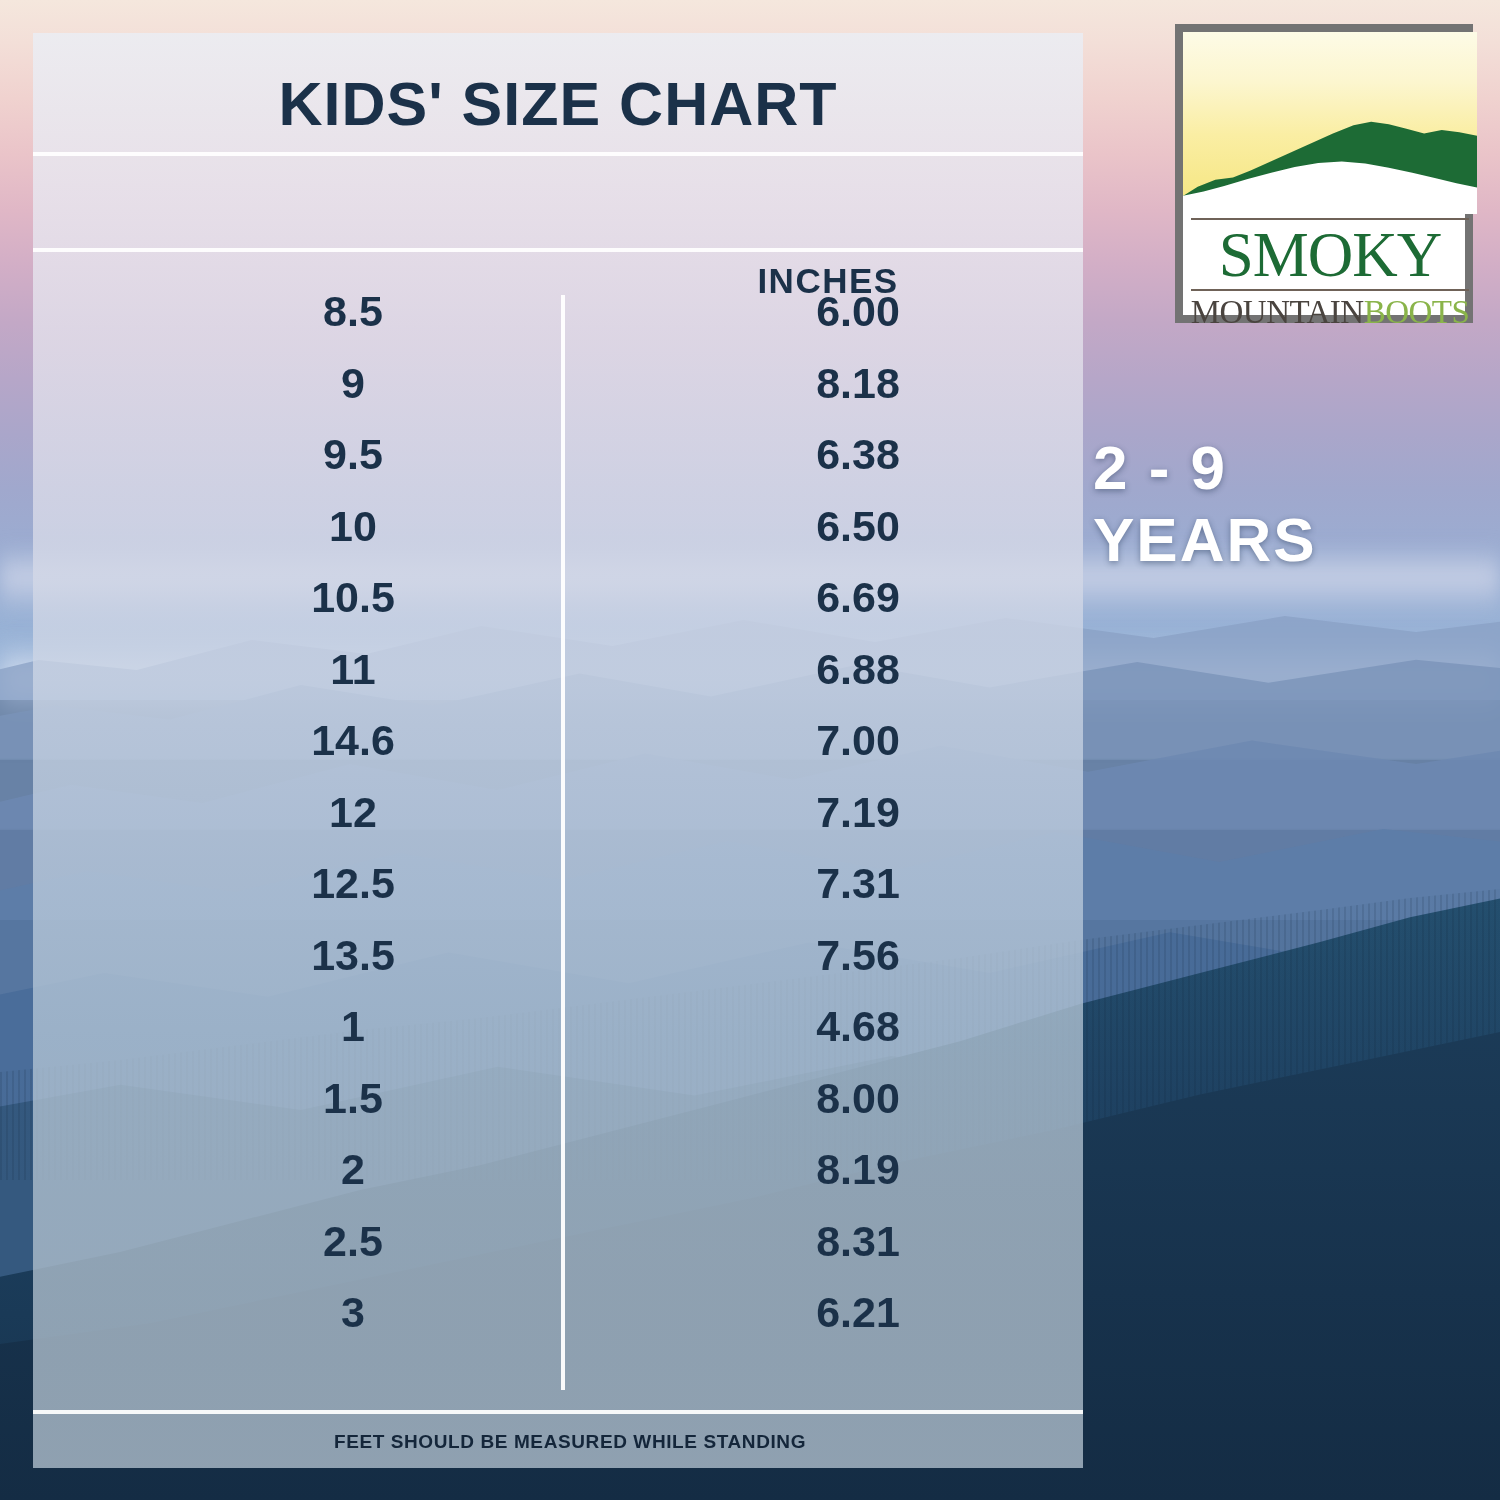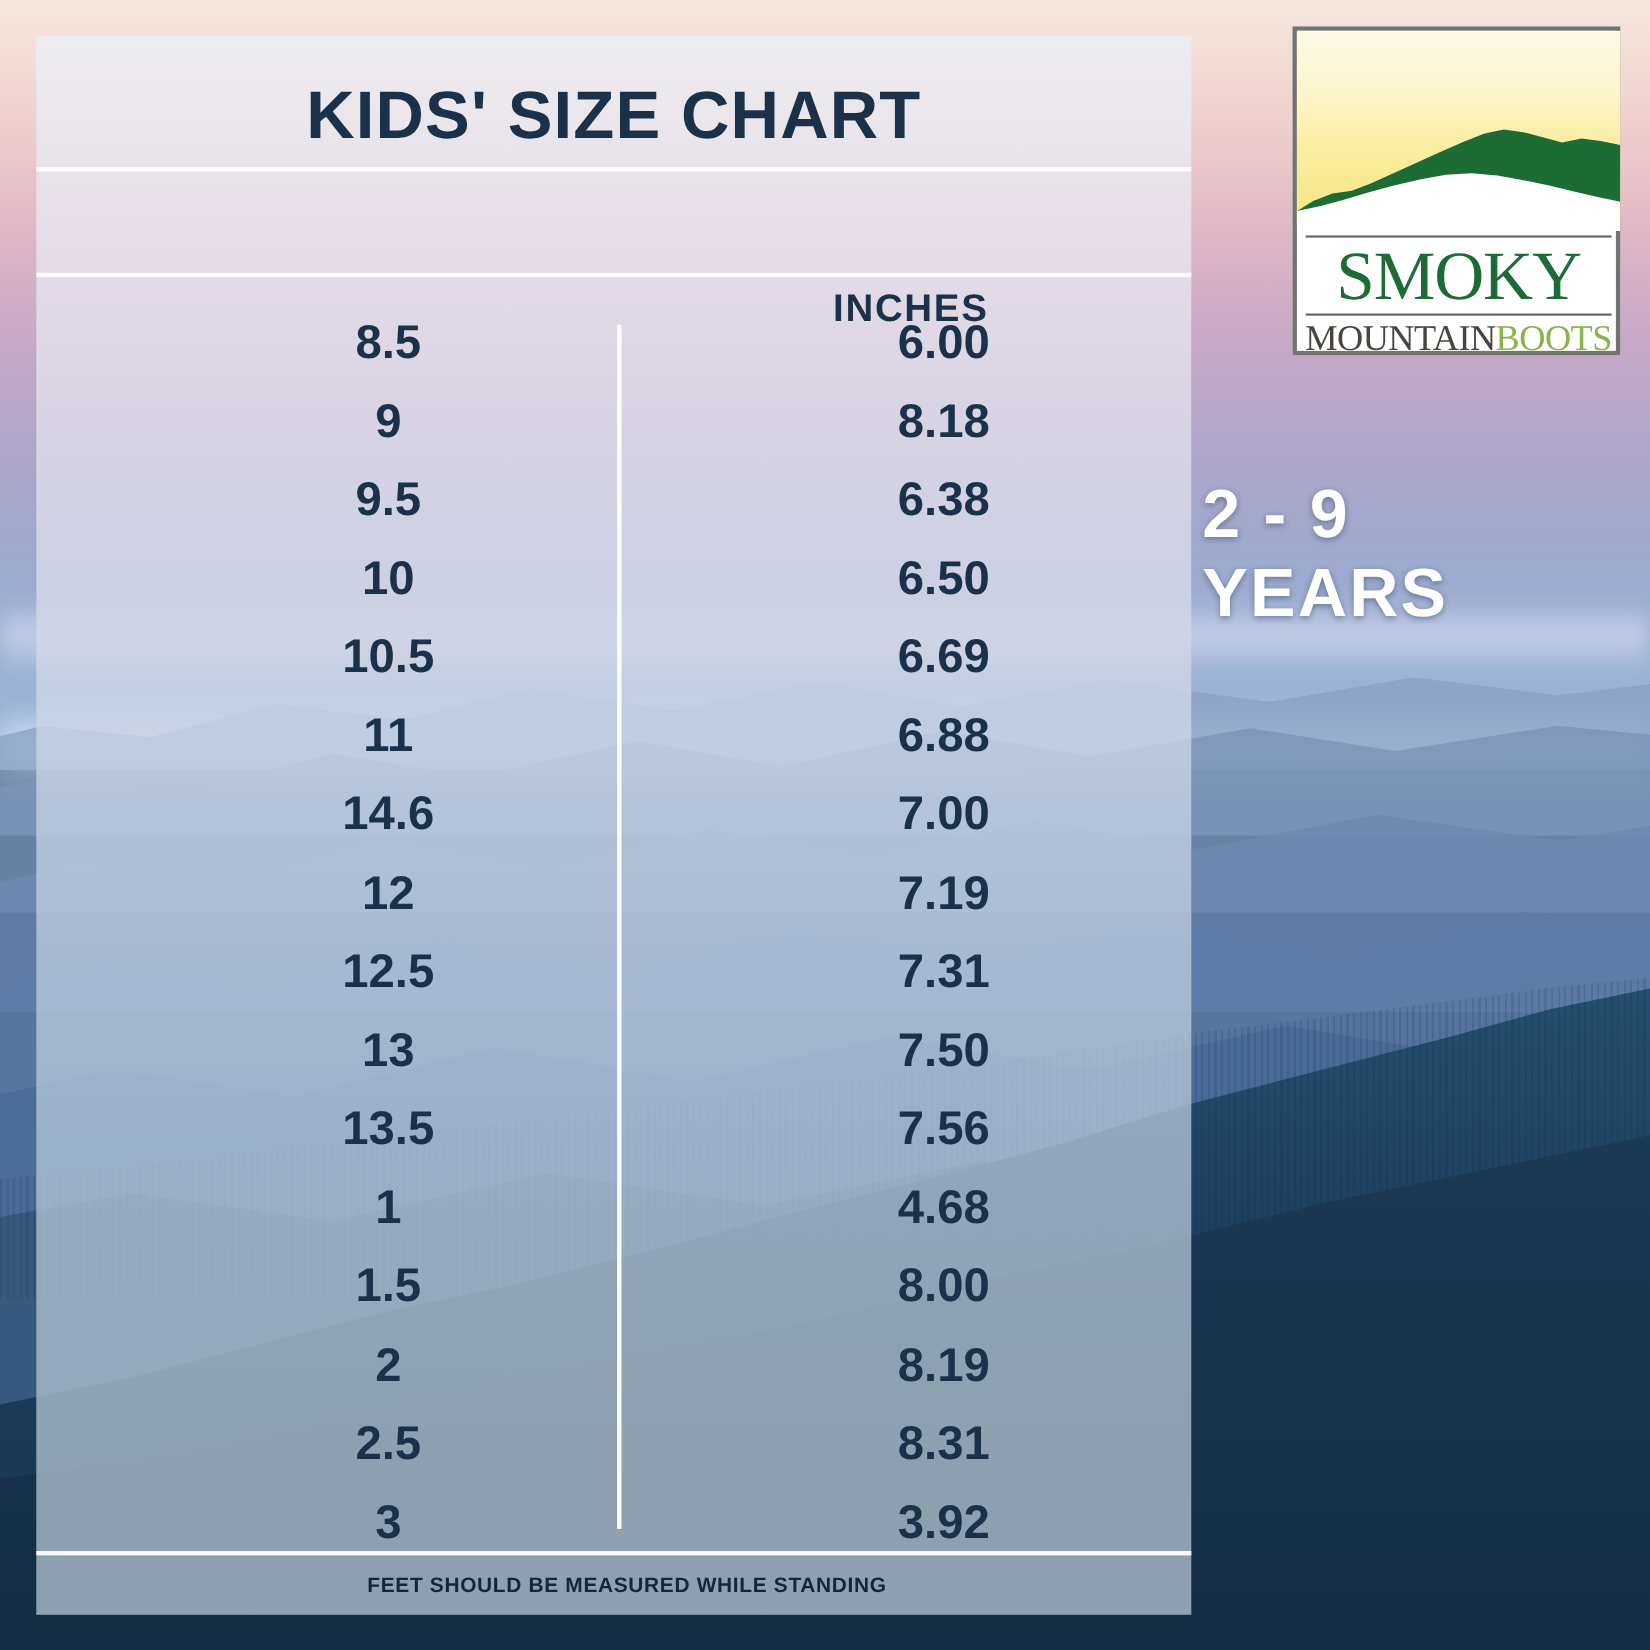--- a/index.html
+++ b/index.html
@@ -125,21 +125,21 @@
   .c-inch { left:620px; width:360px; }
 
   #footnote {
     position:absolute; left:0; top:1398px; width:1050px; text-align:center;
     font-size:19px; font-weight:bold; letter-spacing:.6px; color:#14263a;margin-left:12px;
   }
 
   
   #logo {
     position:absolute; left:1175px; top:24px; width:298px; height:299px;
-    background:#ffffff; border:4px solid #737373;
+    background:#ffffff; border:8px solid #737373;
   }
   #logo-sky {
     position:absolute; left:0; top:0; width:294px; height:178px;
     background:linear-gradient(180deg,#fdfbe6 0%,#fcf6cf 28%,#faeea3 58%,#f7e98e 82%,#f6e781 100%);
   }
   #logo-mtn {
     position:absolute; left:0; top:62px; width:294px; height:116px;
     background:#1d6b35;
     clip-path:polygon(0% 88%, 5% 80%, 11% 74%, 17% 72%, 23% 66%, 30% 58%, 37% 50%, 44% 42%, 51% 34%, 58% 27%, 64% 24%, 70% 26%, 76% 30%, 82% 34%, 88% 31%, 94% 33%, 100% 36%, 100% 100%, 0% 100%);
   }
@@ -233,24 +233,20 @@
       </div>
       <div class="row">
         <div class="cell c-size">12</div>
         <div class="cell c-inch">7.19</div>
       </div>
       <div class="row">
         <div class="cell c-size">12.5</div>
         <div class="cell c-inch">7.31</div>
       </div>
       <div class="row">
-        <div class="cell c-size">13</div>
-        <div class="cell c-inch">7.50</div>
-      </div>
-      <div class="row">
         <div class="cell c-size">13.5</div>
         <div class="cell c-inch">7.56</div>
       </div>
       <div class="row">
         <div class="cell c-size">1</div>
         <div class="cell c-inch">4.68</div>
       </div>
       <div class="row">
         <div class="cell c-size">1.5</div>
         <div class="cell c-inch">8.00</div>
@@ -258,21 +254,21 @@
       <div class="row">
         <div class="cell c-size">2</div>
         <div class="cell c-inch">8.19</div>
       </div>
       <div class="row">
         <div class="cell c-size">2.5</div>
         <div class="cell c-inch">8.31</div>
       </div>
       <div class="row">
         <div class="cell c-size">3</div>
-        <div class="cell c-inch">3.92</div>
+        <div class="cell c-inch">6.21</div>
       </div>
     </div>
 
     <div class="hline" id="hl-foot"></div>
     <div id="footnote">FEET SHOULD BE MEASURED WHILE STANDING</div>
   </div>
 
   <div id="logo">
     <div id="logo-sky"></div>
     <div id="logo-mtn"></div>

